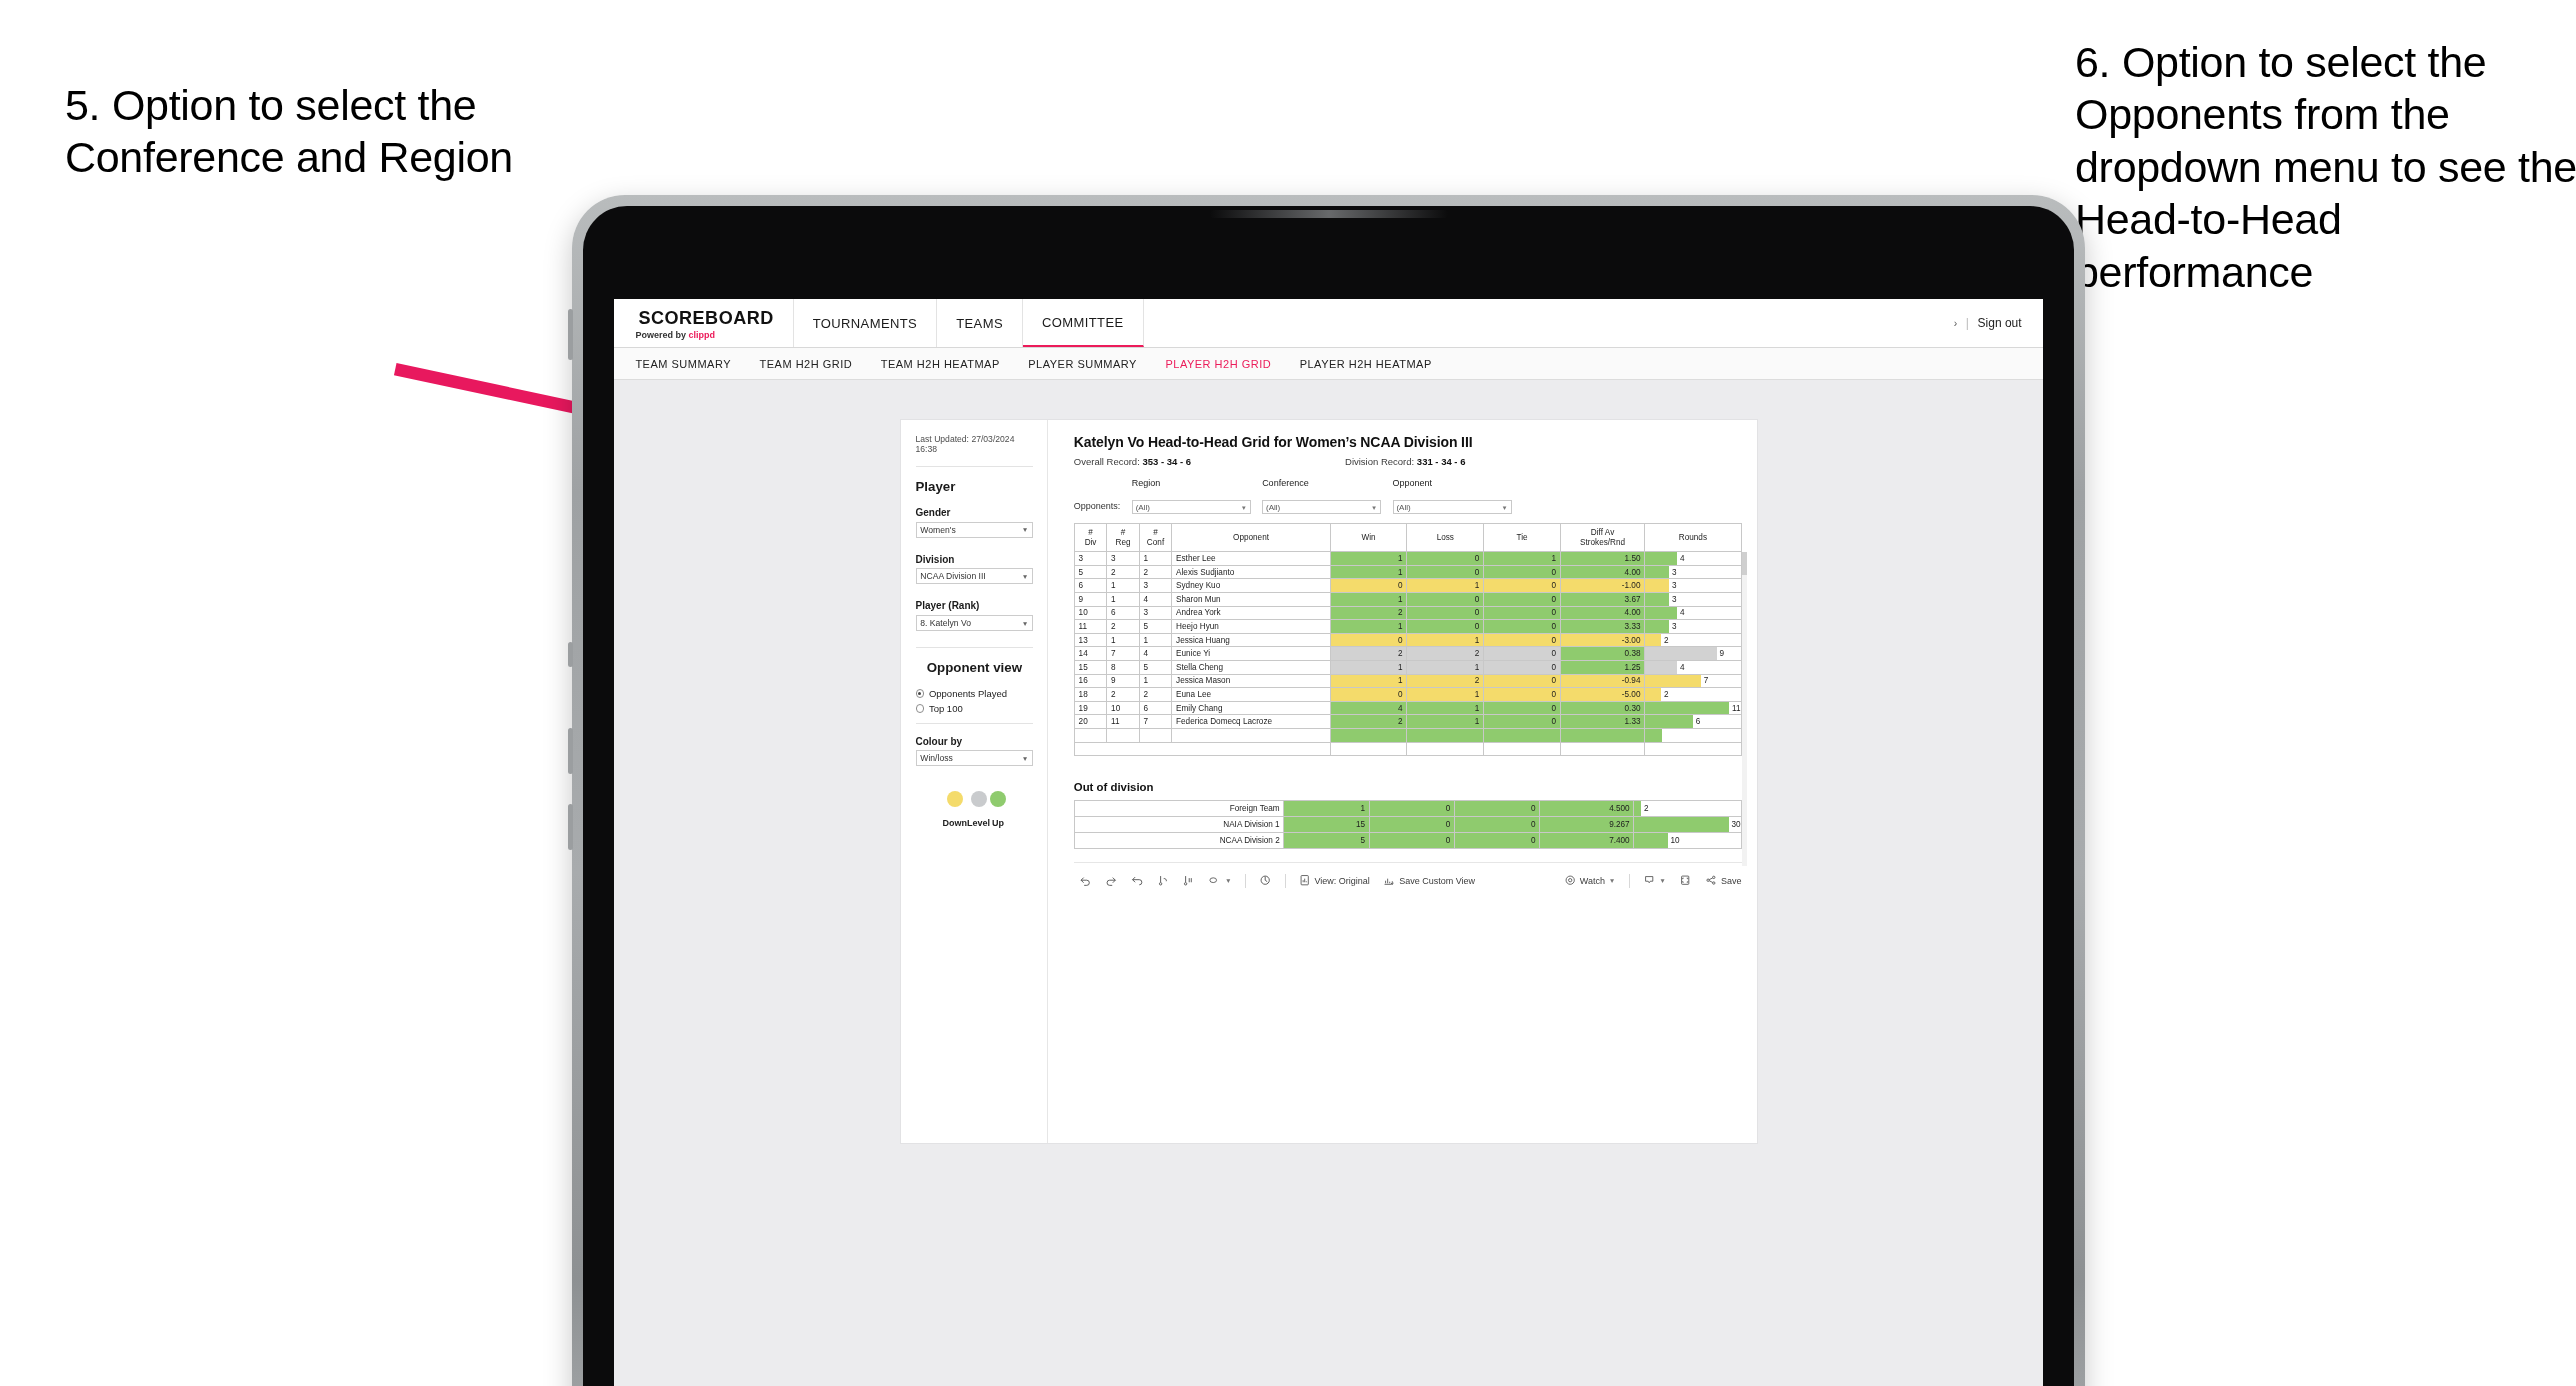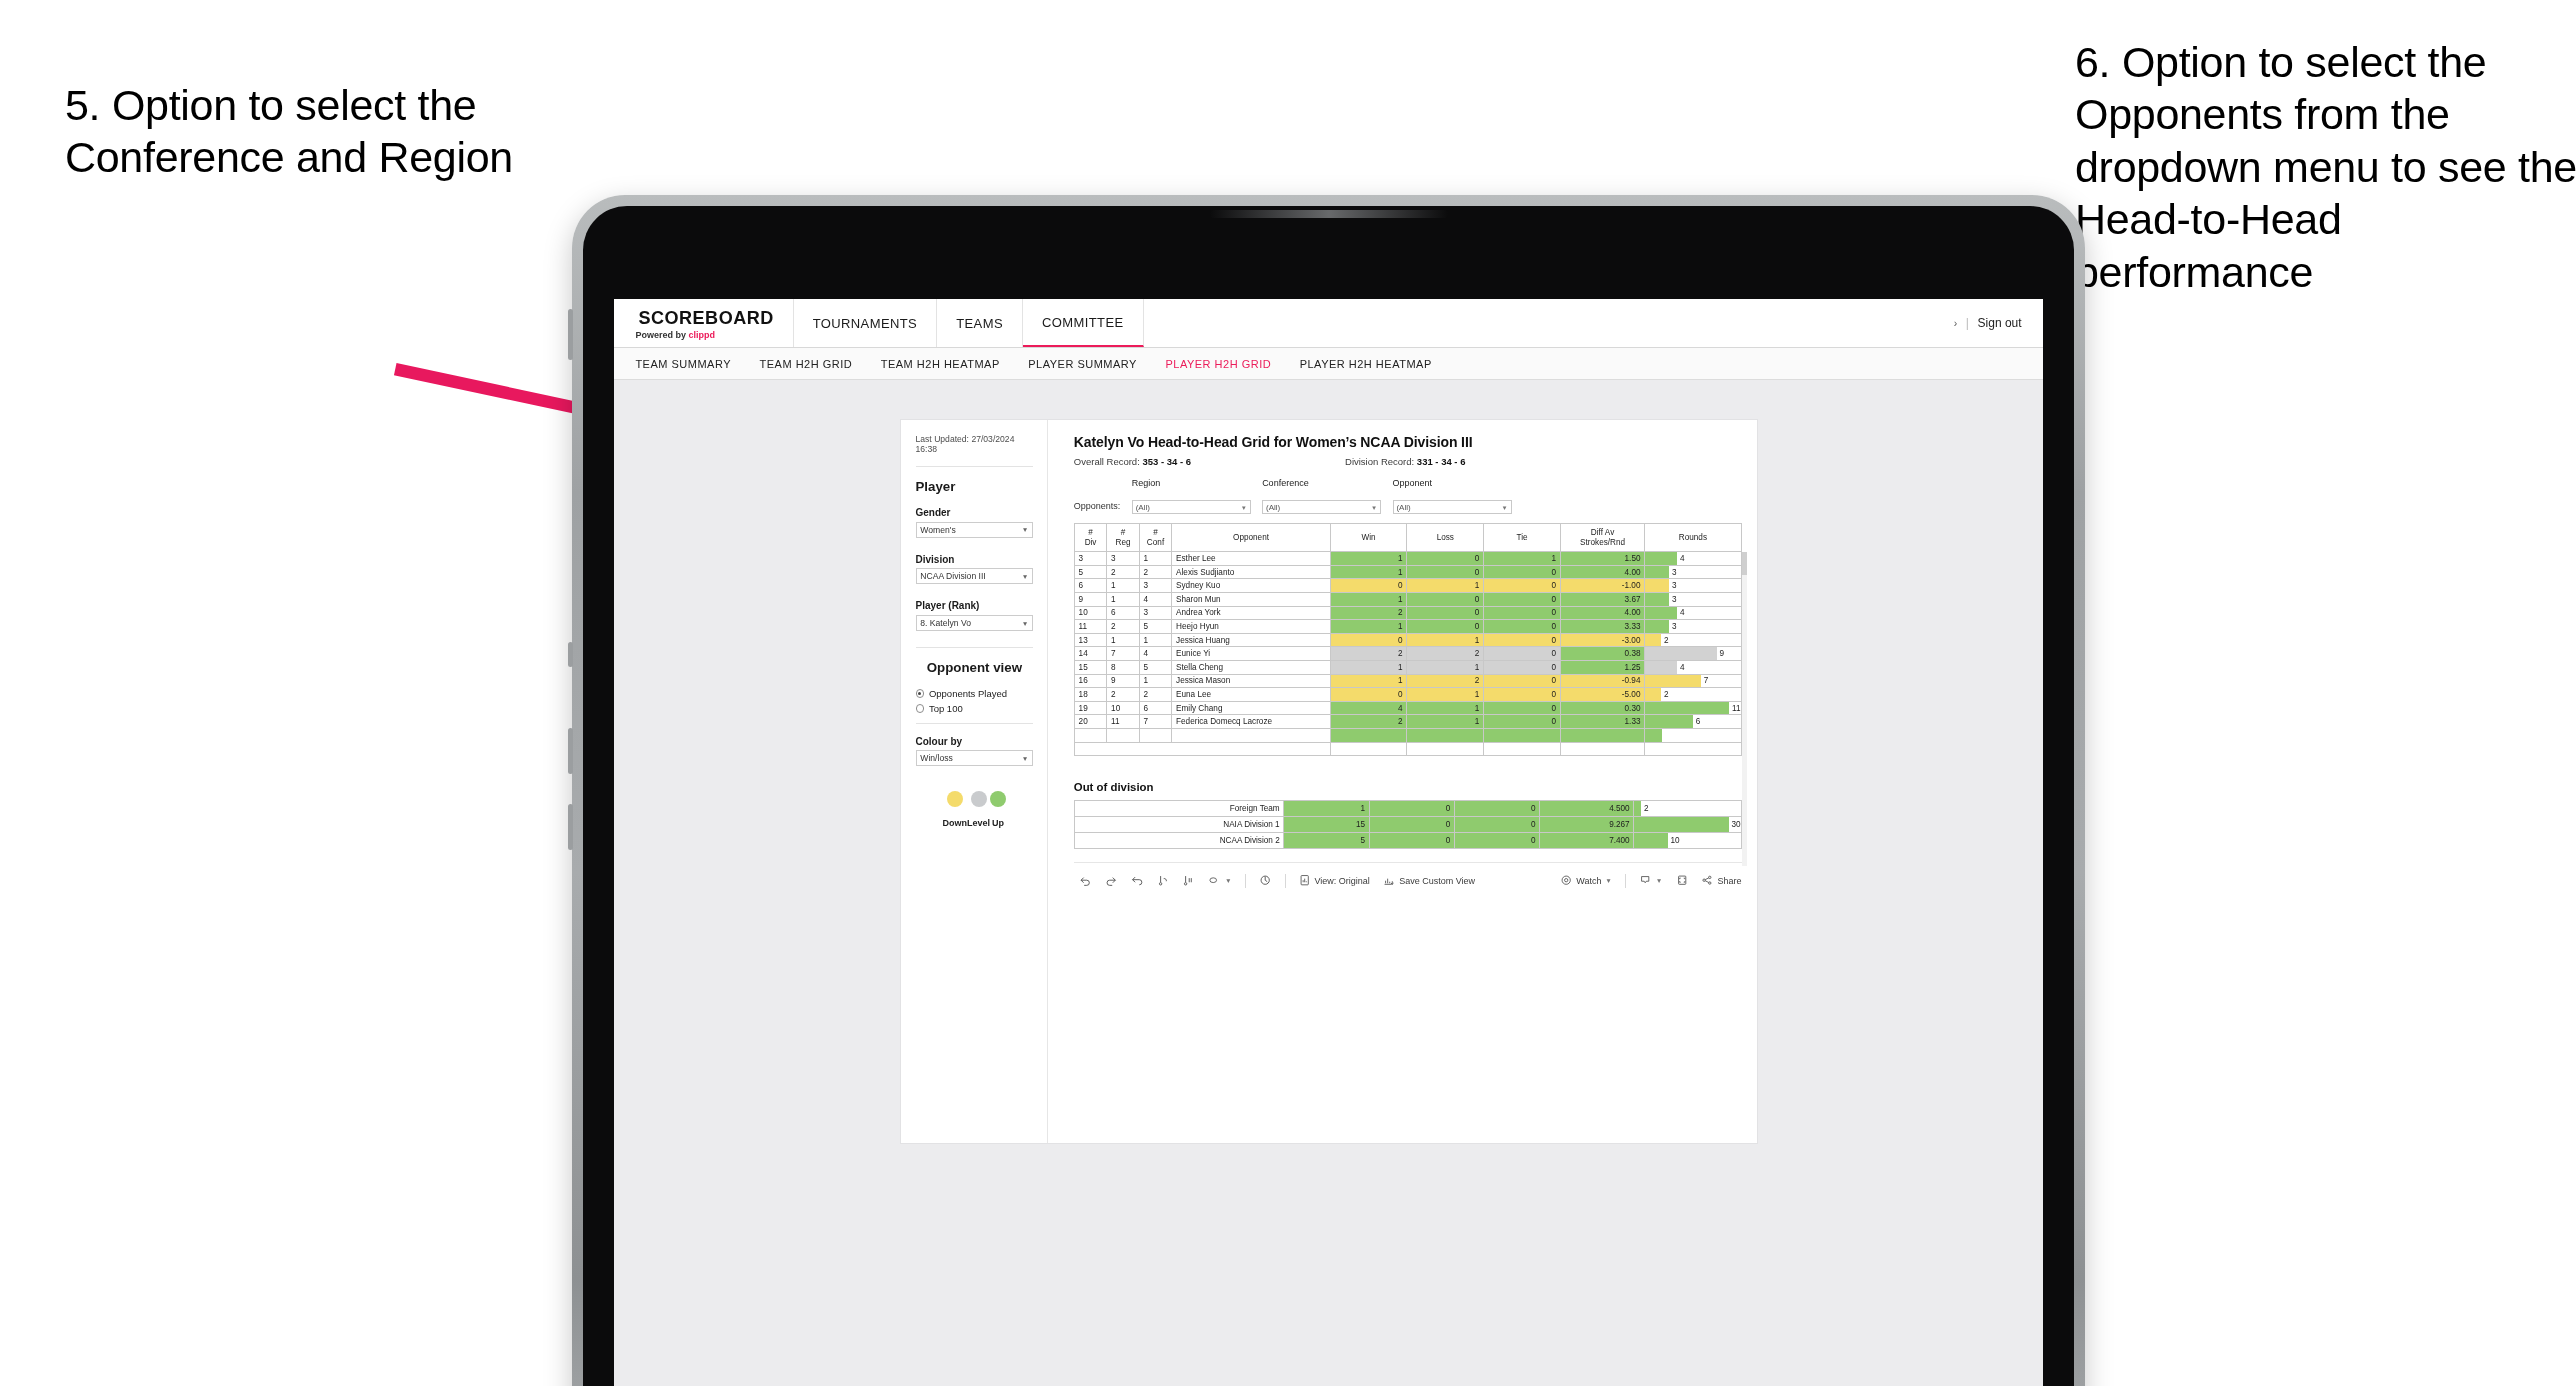--- a/index.html
+++ b/index.html
@@ -711,21 +711,21 @@
                       <path d="M9 8 h-2 v2 M15 8 h2 v2 M9 16 h-2 v-2 M15 16 h2 v-2"></path>
                     </svg>
                   </span>
                 <span class="vb">
                     <svg width="12.4" height="12.4" viewBox="0 0 24 24" fill="none" stroke="#4a4a4a" stroke-width="1.6">
                       <circle cx="6" cy="12" r="2.3"></circle>
                       <circle cx="17" cy="6.5" r="2.3"></circle>
                       <circle cx="17" cy="17.5" r="2.3"></circle>
                       <path d="M8.1 10.9 L14.9 7.6 M8.1 13.1 L14.9 16.4"></path>
                     </svg>
-                    <span>Share</span>
+                    <span>Save</span>
                   </span>
               </div>
             </div>
           </div>
         </div>
 
       </div>
     </div>
   </div>
 </div>

